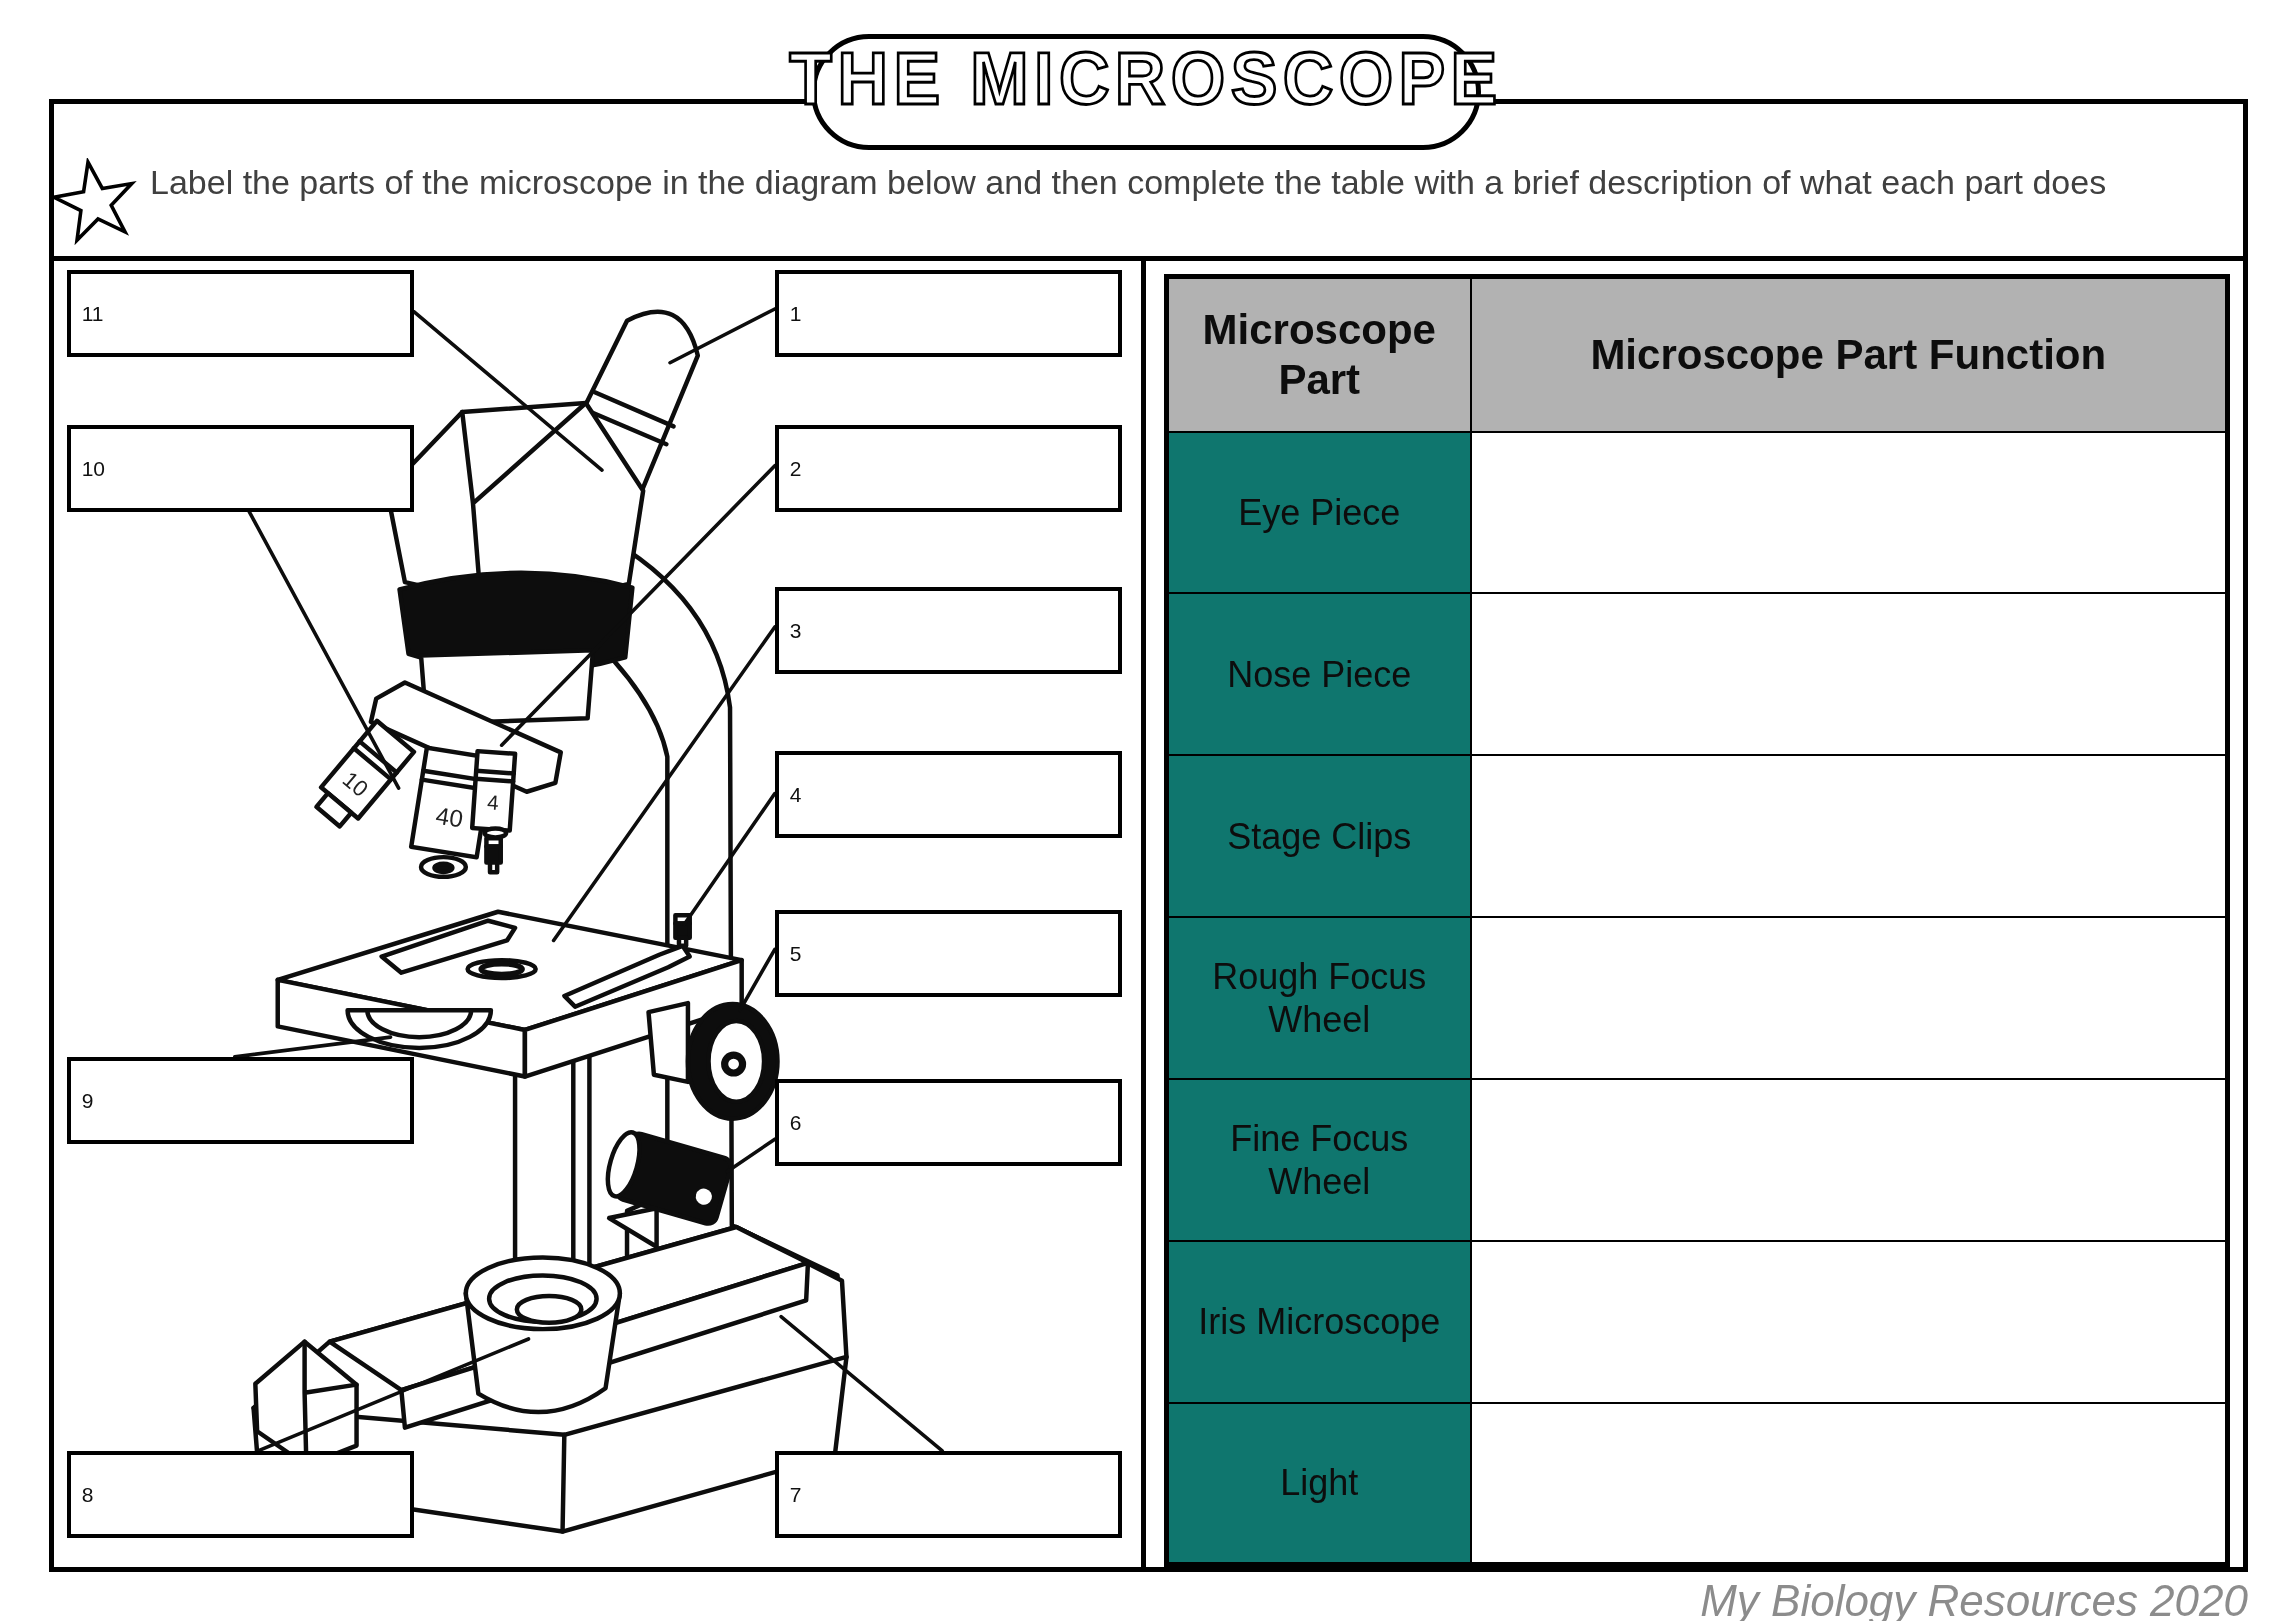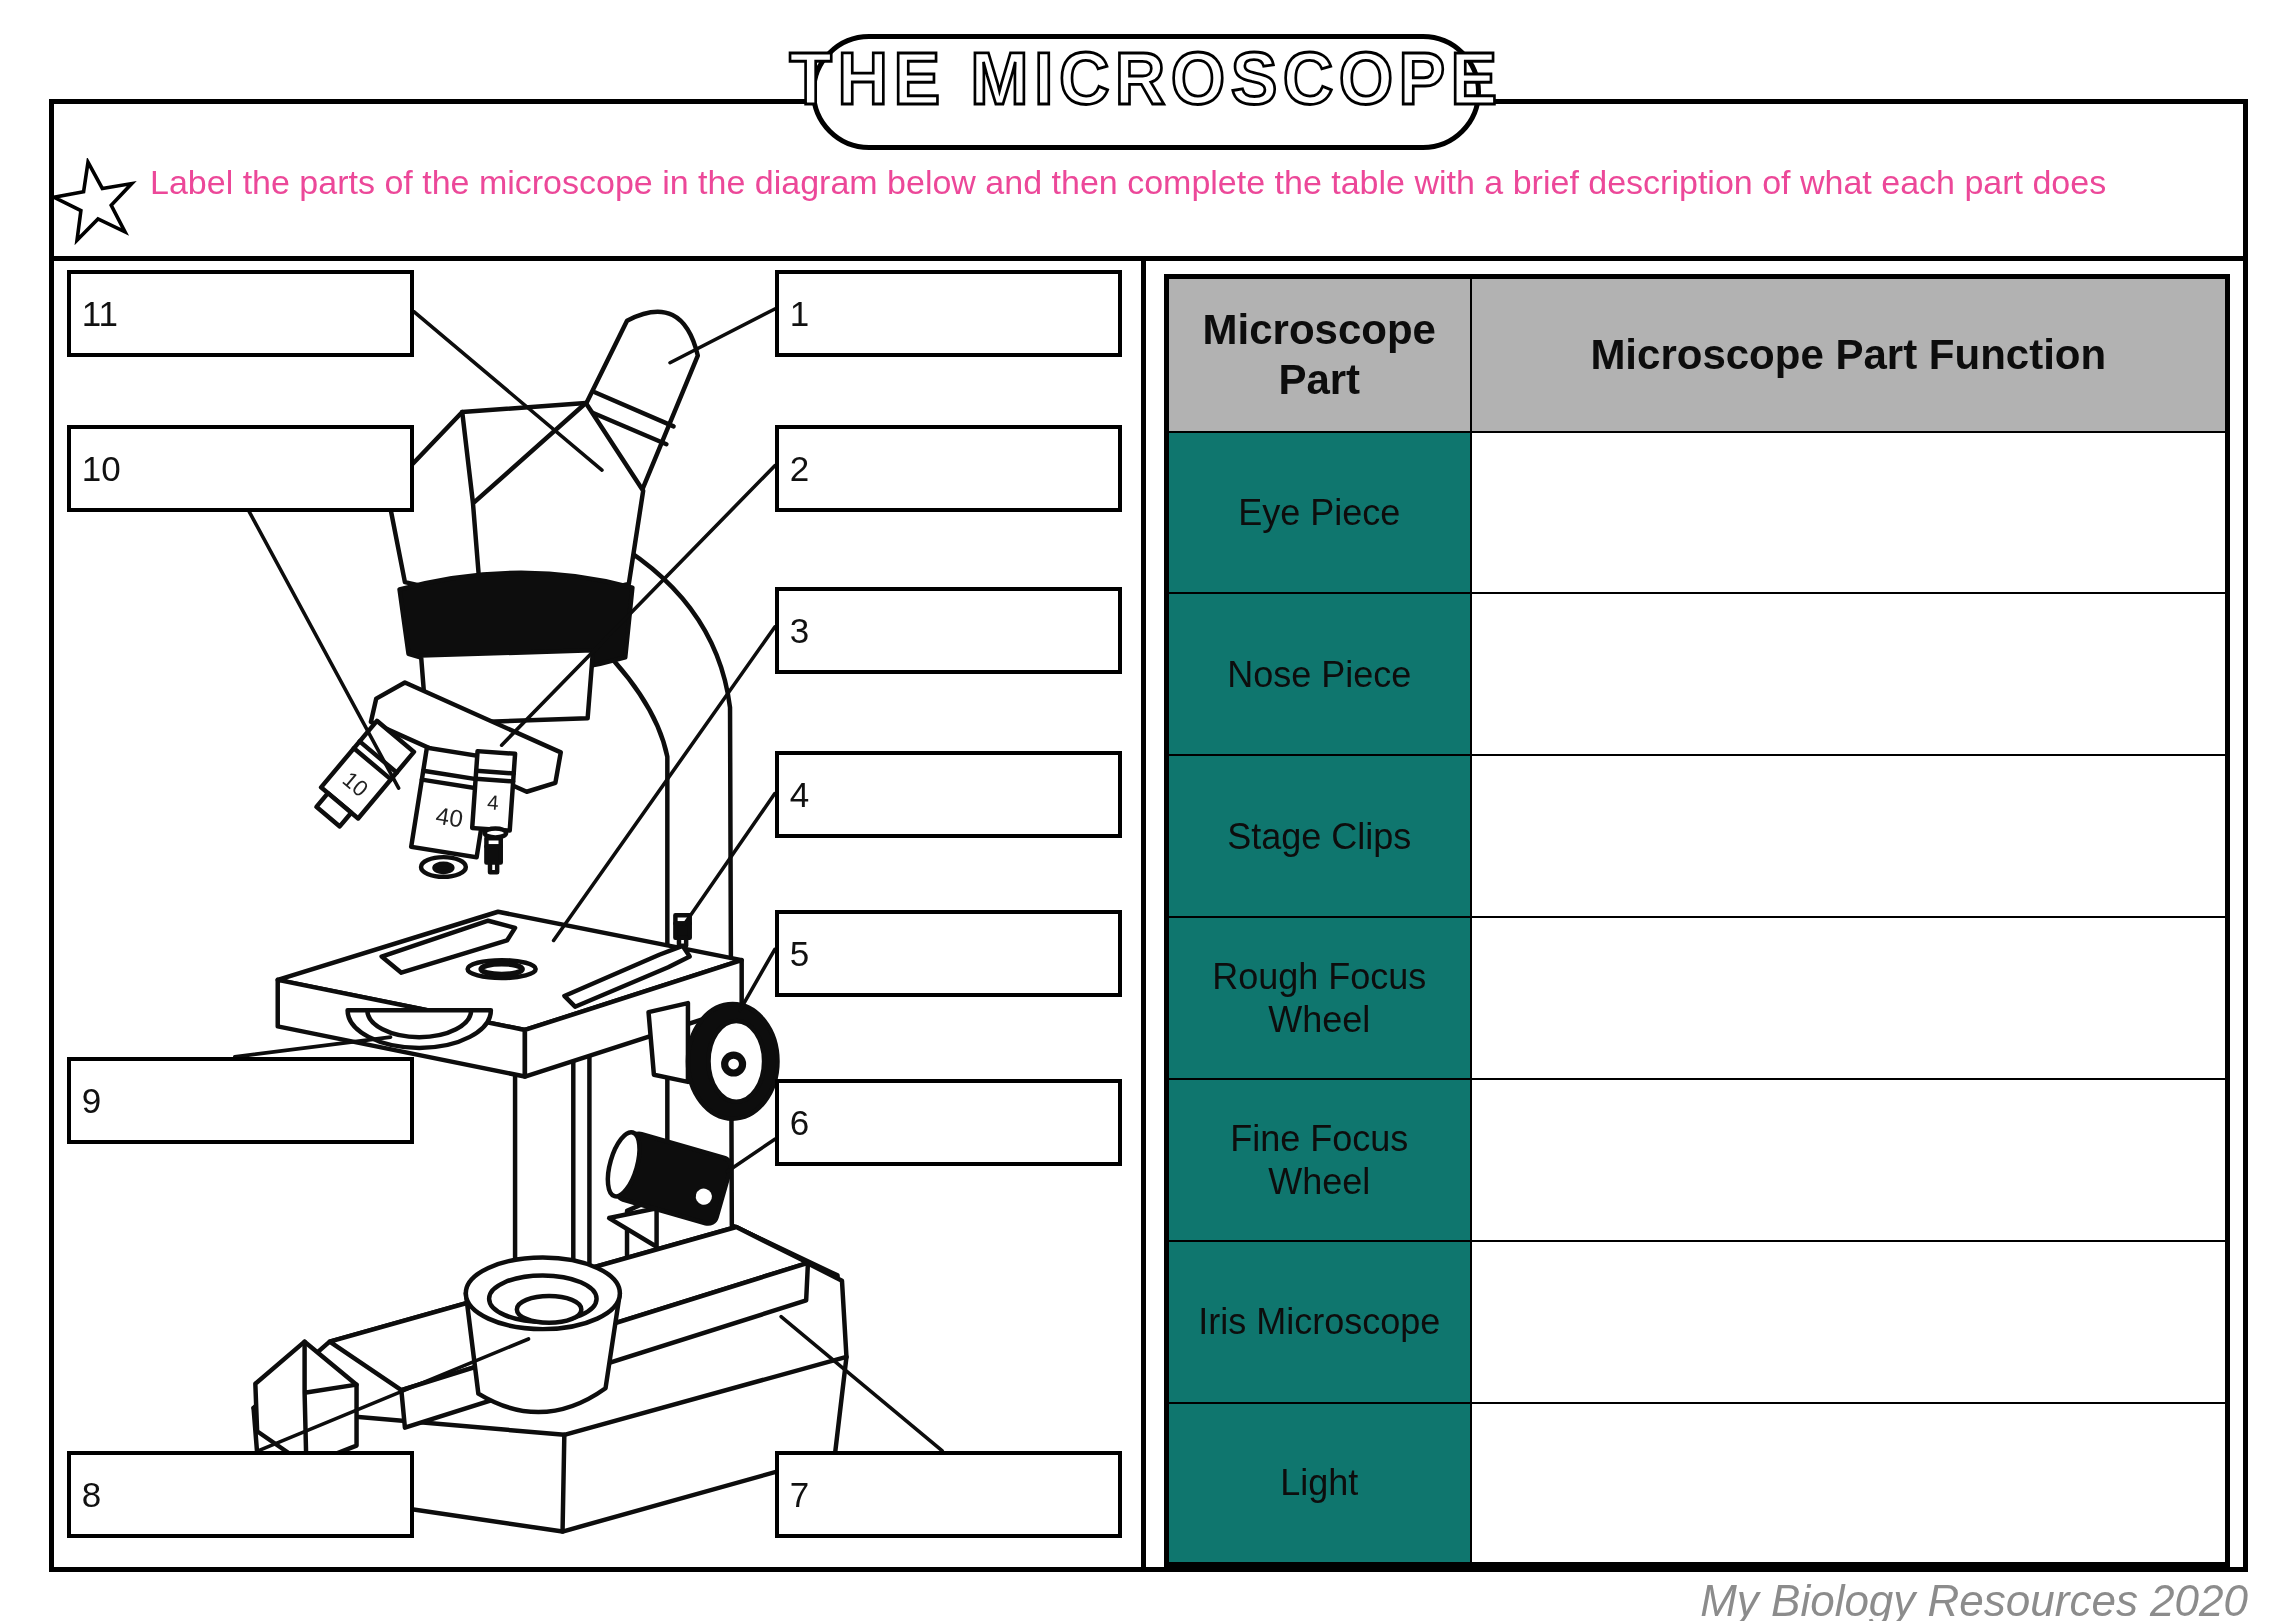--- a/index.html
+++ b/index.html
@@ -7,25 +7,25 @@
     --footer-color:#8c8c8c;
     --ink:#0d0d0d;
   }
   html,body{margin:0;padding:0;background:#fff;}
   body{width:2293px;height:1622px;position:relative;font-family:"Liberation Sans",sans-serif;color:var(--ink);}
   .page{position:absolute;inset:0;background:#fff;overflow:hidden;}
   .outer-border{position:absolute;left:49px;top:99px;width:2199px;height:1473px;border:5.4px solid #000;box-sizing:border-box;background:#fff;z-index:0;}
   .title-pill{position:absolute;left:811px;top:34px;width:670px;height:116px;background:#fff;border:5.4px solid #000;border-radius:67px;box-sizing:border-box;display:flex;align-items:flex-start;justify-content:center;z-index:3;}
   .title-text{font-size:70px;font-weight:bold;letter-spacing:5.4px;color:#fff;-webkit-text-stroke:2.7px #000;white-space:nowrap;transform:scaleY(1.05);}
   .star{position:absolute;left:52px;top:158px;width:90px;height:90px;z-index:2;}
-  .instructions{position:absolute;left:150px;top:158px;width:2114px;font-size:34px;line-height:48px;color:#ec4899;z-index:2;}
+  .instructions{position:absolute;left:150px;top:158px;width:2114px;font-size:34px;line-height:48px;color:#404040;z-index:2;}
   .sep-line{position:absolute;left:49px;top:256px;width:2199px;height:5.4px;background:#000;z-index:1;}
   .divider-v{position:absolute;left:1141px;top:256px;width:5.4px;height:1316px;background:#000;z-index:1;}
   .diagram-svg{position:absolute;left:0;top:0;z-index:1;}
-  .answer-box{position:absolute;width:347px;height:87px;border:4.5px solid #000;background:#fff;box-sizing:border-box;display:flex;align-items:center;padding-left:10.7px;font-size:35px;color:#111;z-index:2;}
+  .answer-box{position:absolute;width:347px;height:87px;border:4.5px solid #000;background:#fff;box-sizing:border-box;display:flex;align-items:center;padding-left:10.7px;font-size:21px;color:#111;z-index:2;}
   .parts-table{position:absolute;left:1164px;top:274px;width:1066px;height:1293px;border-collapse:collapse;table-layout:fixed;z-index:2;background:#0f766e;}
   .parts-table th,.parts-table td{border:2.7px solid #000;box-sizing:border-box;}
   .parts-table th{background:var(--header-bg);font-size:42px;font-weight:bold;text-align:center;vertical-align:middle;height:138px;padding:0 5.4px;line-height:50px;}
   .parts-table td.part-cell{font-size:36px;text-align:center;vertical-align:middle;line-height:43px;padding:0 27px;height:144px;}
   .parts-table td.func-cell{background:#fff;}
   .parts-table,.parts-table tr:first-child th{border-top-width:5.4px;}
   .parts-table tr th:first-child,.parts-table tr td:first-child{border-left-width:5.4px;}
   .parts-table tr th:last-child,.parts-table tr td:last-child{border-right-width:5.4px;margin-left:33px;}
   .parts-table tr:last-child td{border-bottom-width:5.4px;}
   .col-part{width:304px;}

